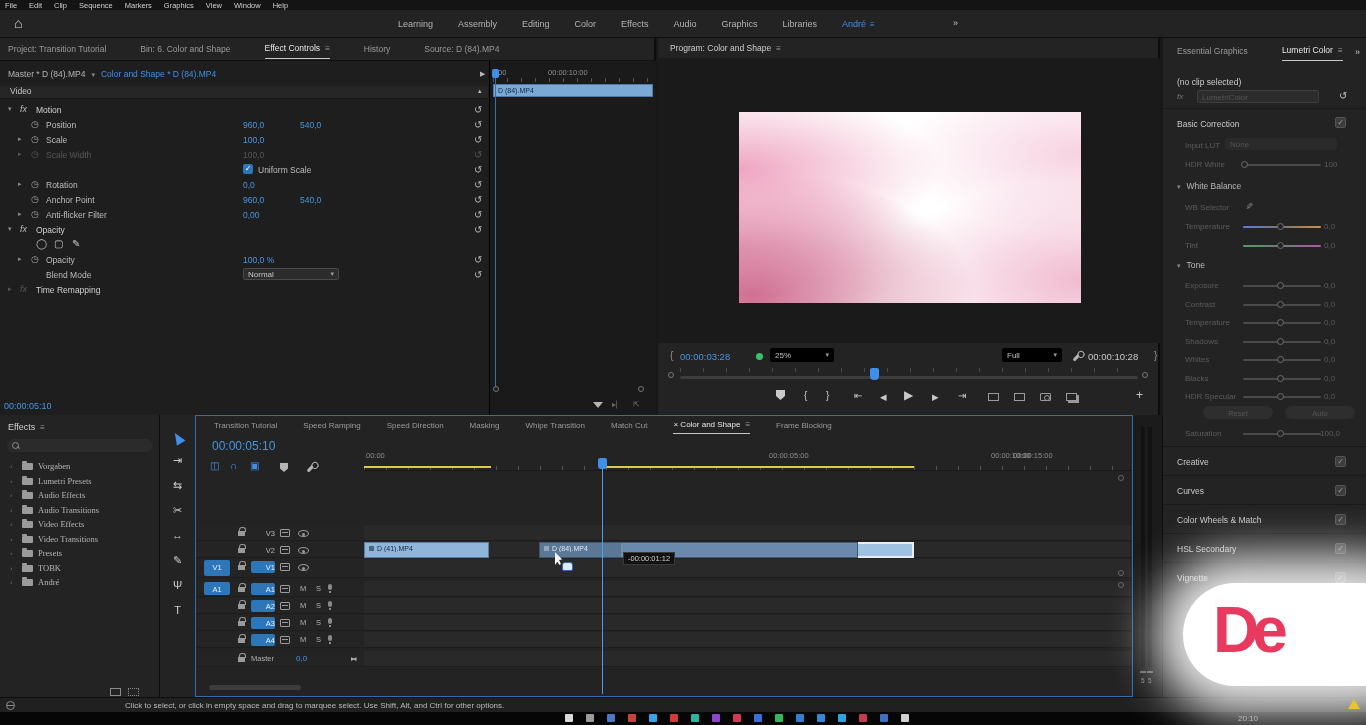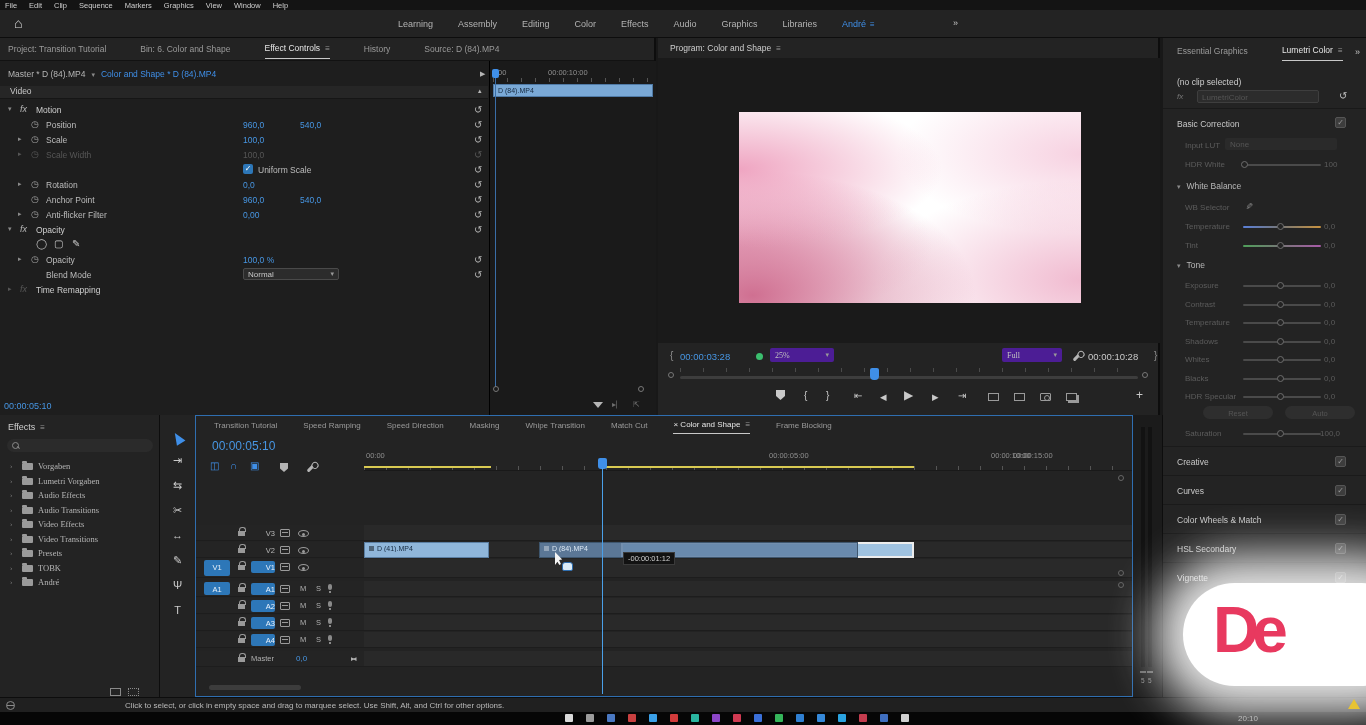--- a/index.html
+++ b/index.html
@@ -76,21 +76,21 @@
       radial-gradient(at 0% 30%, rgba(238,160,190,.95), transparent 42%),
       radial-gradient(at 4% 96%, rgba(205,105,140,.95), transparent 48%),
       radial-gradient(at 0% 70%, rgba(240,175,200,.7), transparent 40%),
       radial-gradient(at 100% 88%, rgba(238,175,200,.85), transparent 42%),
       radial-gradient(at 100% 22%, rgba(246,205,222,.9), transparent 38%),
       #ffffff; }
   .tc-blue { color:#4796e3; font-size:9.5px; }
   .tc-gray { color:#c9c9c9; font-size:9.5px; }
   .brace { color:#8f8f8f; font-size:10px; }
   #rec-dot { position:absolute; left:98px; top:315px; width:7px; height:7px; border-radius:50%; background:#3bbf6e; }
-  .mon-dd { position:absolute; height:14px; background:#4c1d95; border-radius:2px; font-size:8px; color:#c0c0c0; padding:3px 5px;font-family:Liberation Serif, serif; }
+  .mon-dd { position:absolute; height:14px; background:#000000; border-radius:2px; font-size:8px; color:#c0c0c0; padding:3px 5px; }
   .mon-dd .ddchev { float:right; font-size:7px; color:#9a9a9a; margin-left:8px; }
   #scrub-track { position:absolute; left:22px; top:338px; width:458px; height:3px; background:#3d3d3d; border-radius:2px; }
   #scrub-ticks { position:absolute; left:22px; top:330px; width:458px; height:4px; background:repeating-linear-gradient(90deg,#4a4a4a 0 1px,transparent 1px 23px); }
   #scrub-head { position:absolute; left:212px; top:330px; width:9px; height:12px; background:#3f8fe8; border-radius:2px 2px 4px 4px; }
   .transport { position:absolute; top:352px; color:#c9c9c9; font-size:10px; }
   .t-sm { font-size:8.5px; }
   .i-pent { width:9px; height:10px; background:#c9c9c9; clip-path:polygon(0 0,100% 0,100% 60%,50% 100%,0 60%); }
   .i-box { width:11px; height:8px; border:1px solid #9a9a9a; }
   .i-cam { width:11px; height:8px; border:1px solid #9a9a9a; border-radius:1px; position:relative; }
   .i-cam::after { content:""; position:absolute; left:3px; top:1px; width:4px; height:4px; border:1px solid #9a9a9a; border-radius:50%; }
@@ -539,21 +539,21 @@
     <div id="fx-search"></div>
     <div id="fx-tree">
         <div class="fxrow">
           <span class="tw">›</span>
           <span class="folder"></span>
           <span class="flab nowrap">Vorgaben</span>
         </div>
         <div class="fxrow">
           <span class="tw">›</span>
           <span class="folder"></span>
-          <span class="flab nowrap">Lumetri Vorgaben</span>
+          <span class="flab nowrap">Lumetri Presets</span>
         </div>
         <div class="fxrow">
           <span class="tw">›</span>
           <span class="folder"></span>
           <span class="flab nowrap">Audio Effects</span>
         </div>
         <div class="fxrow">
           <span class="tw">›</span>
           <span class="folder"></span>
           <span class="flab nowrap">Audio Transitions</span>

